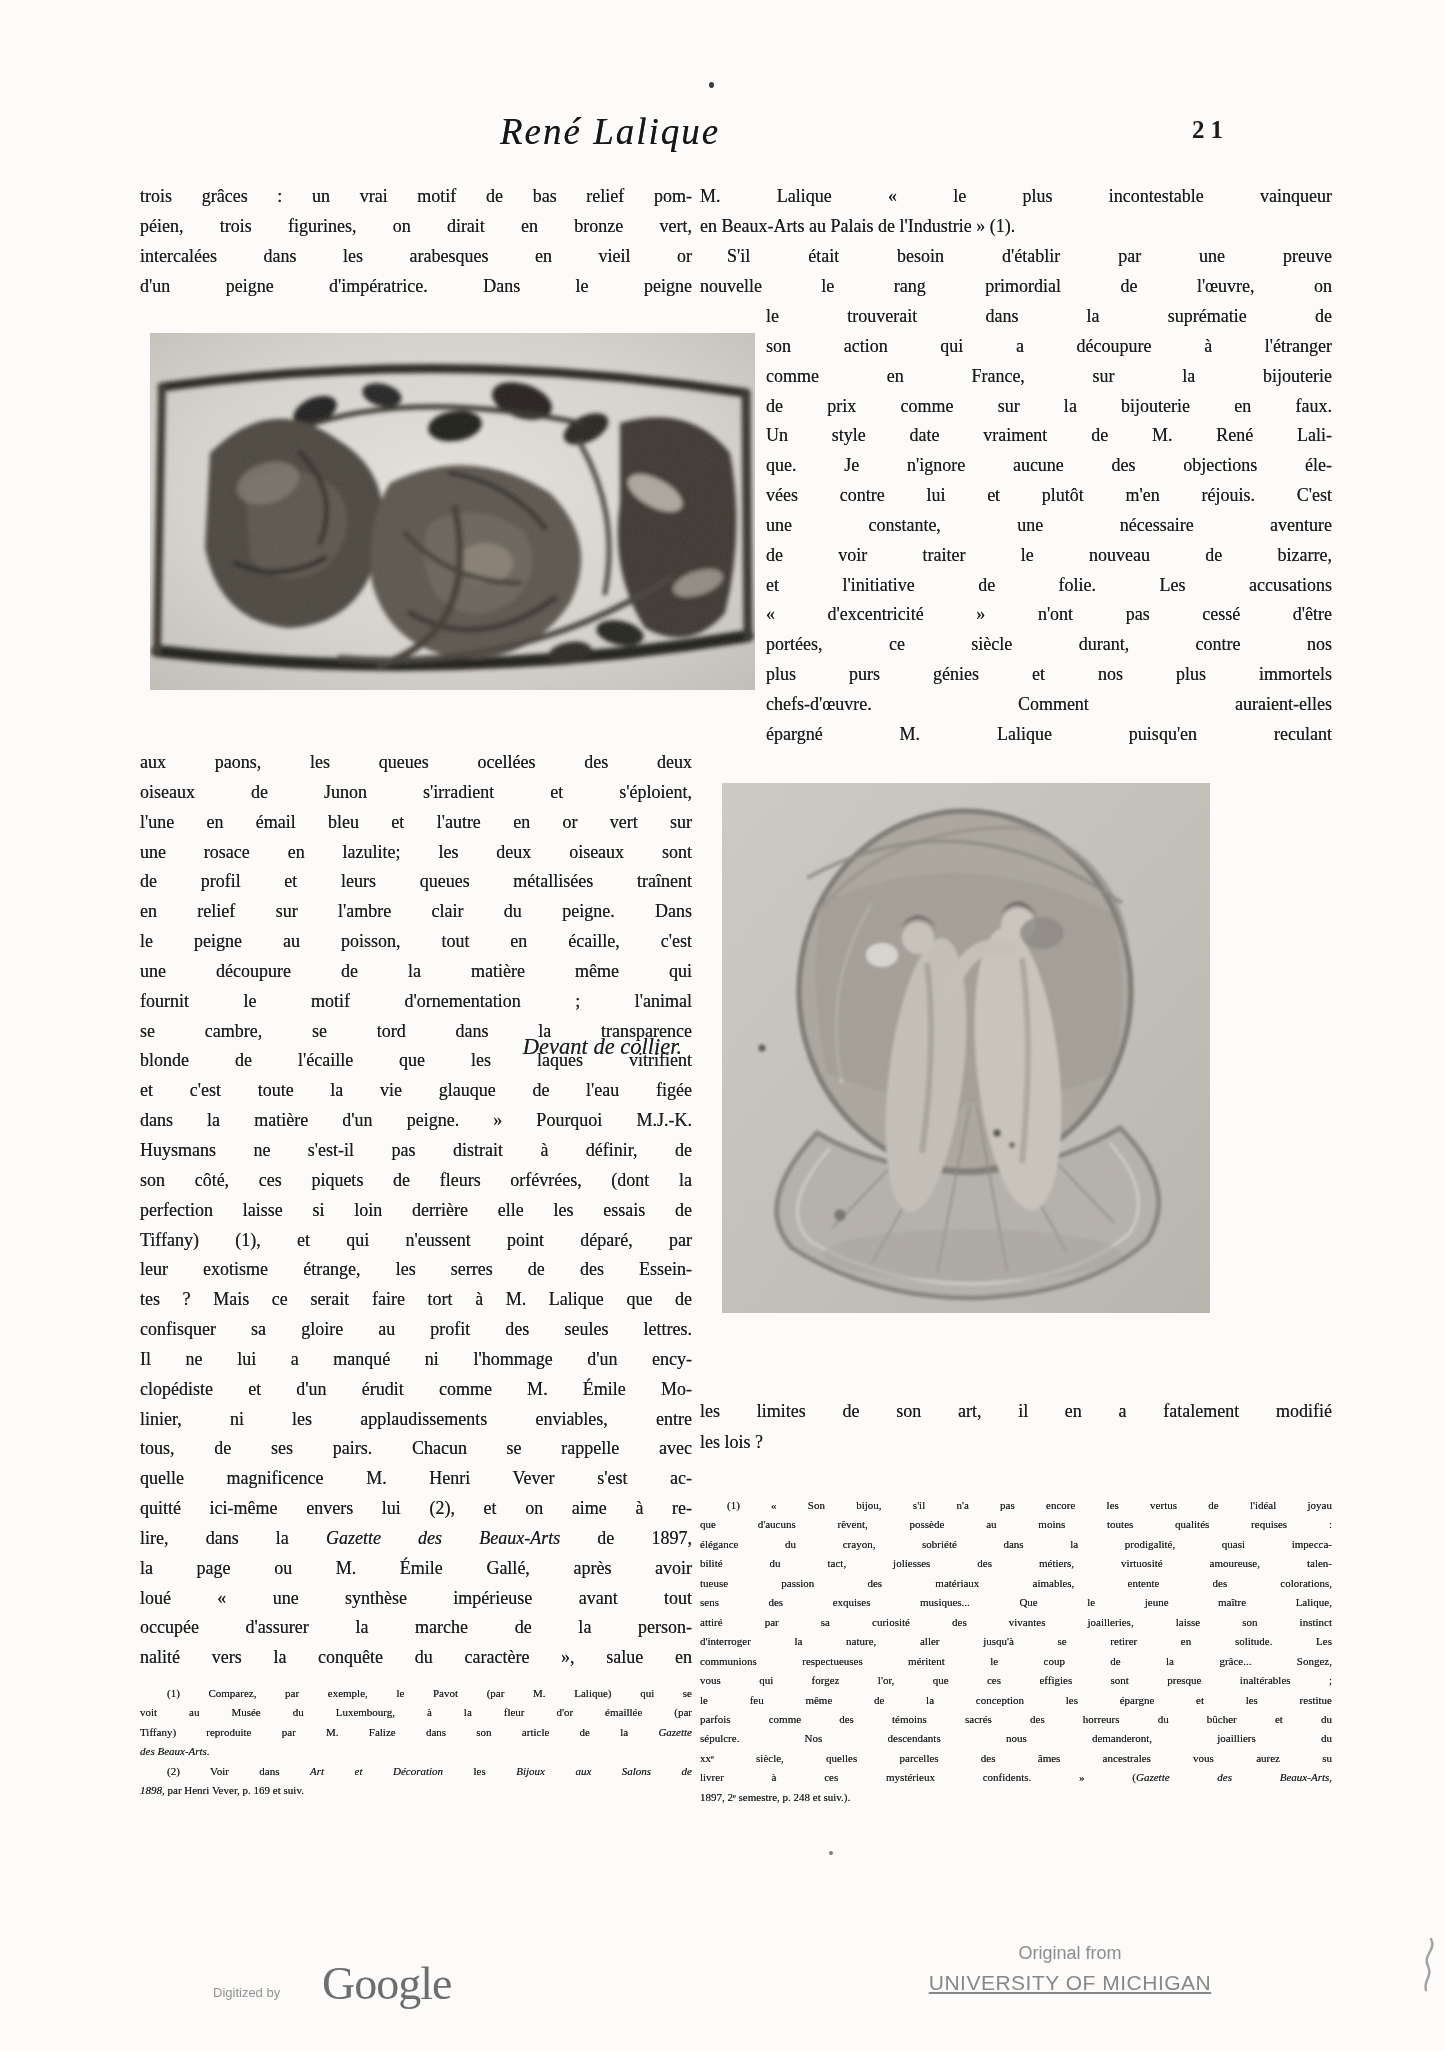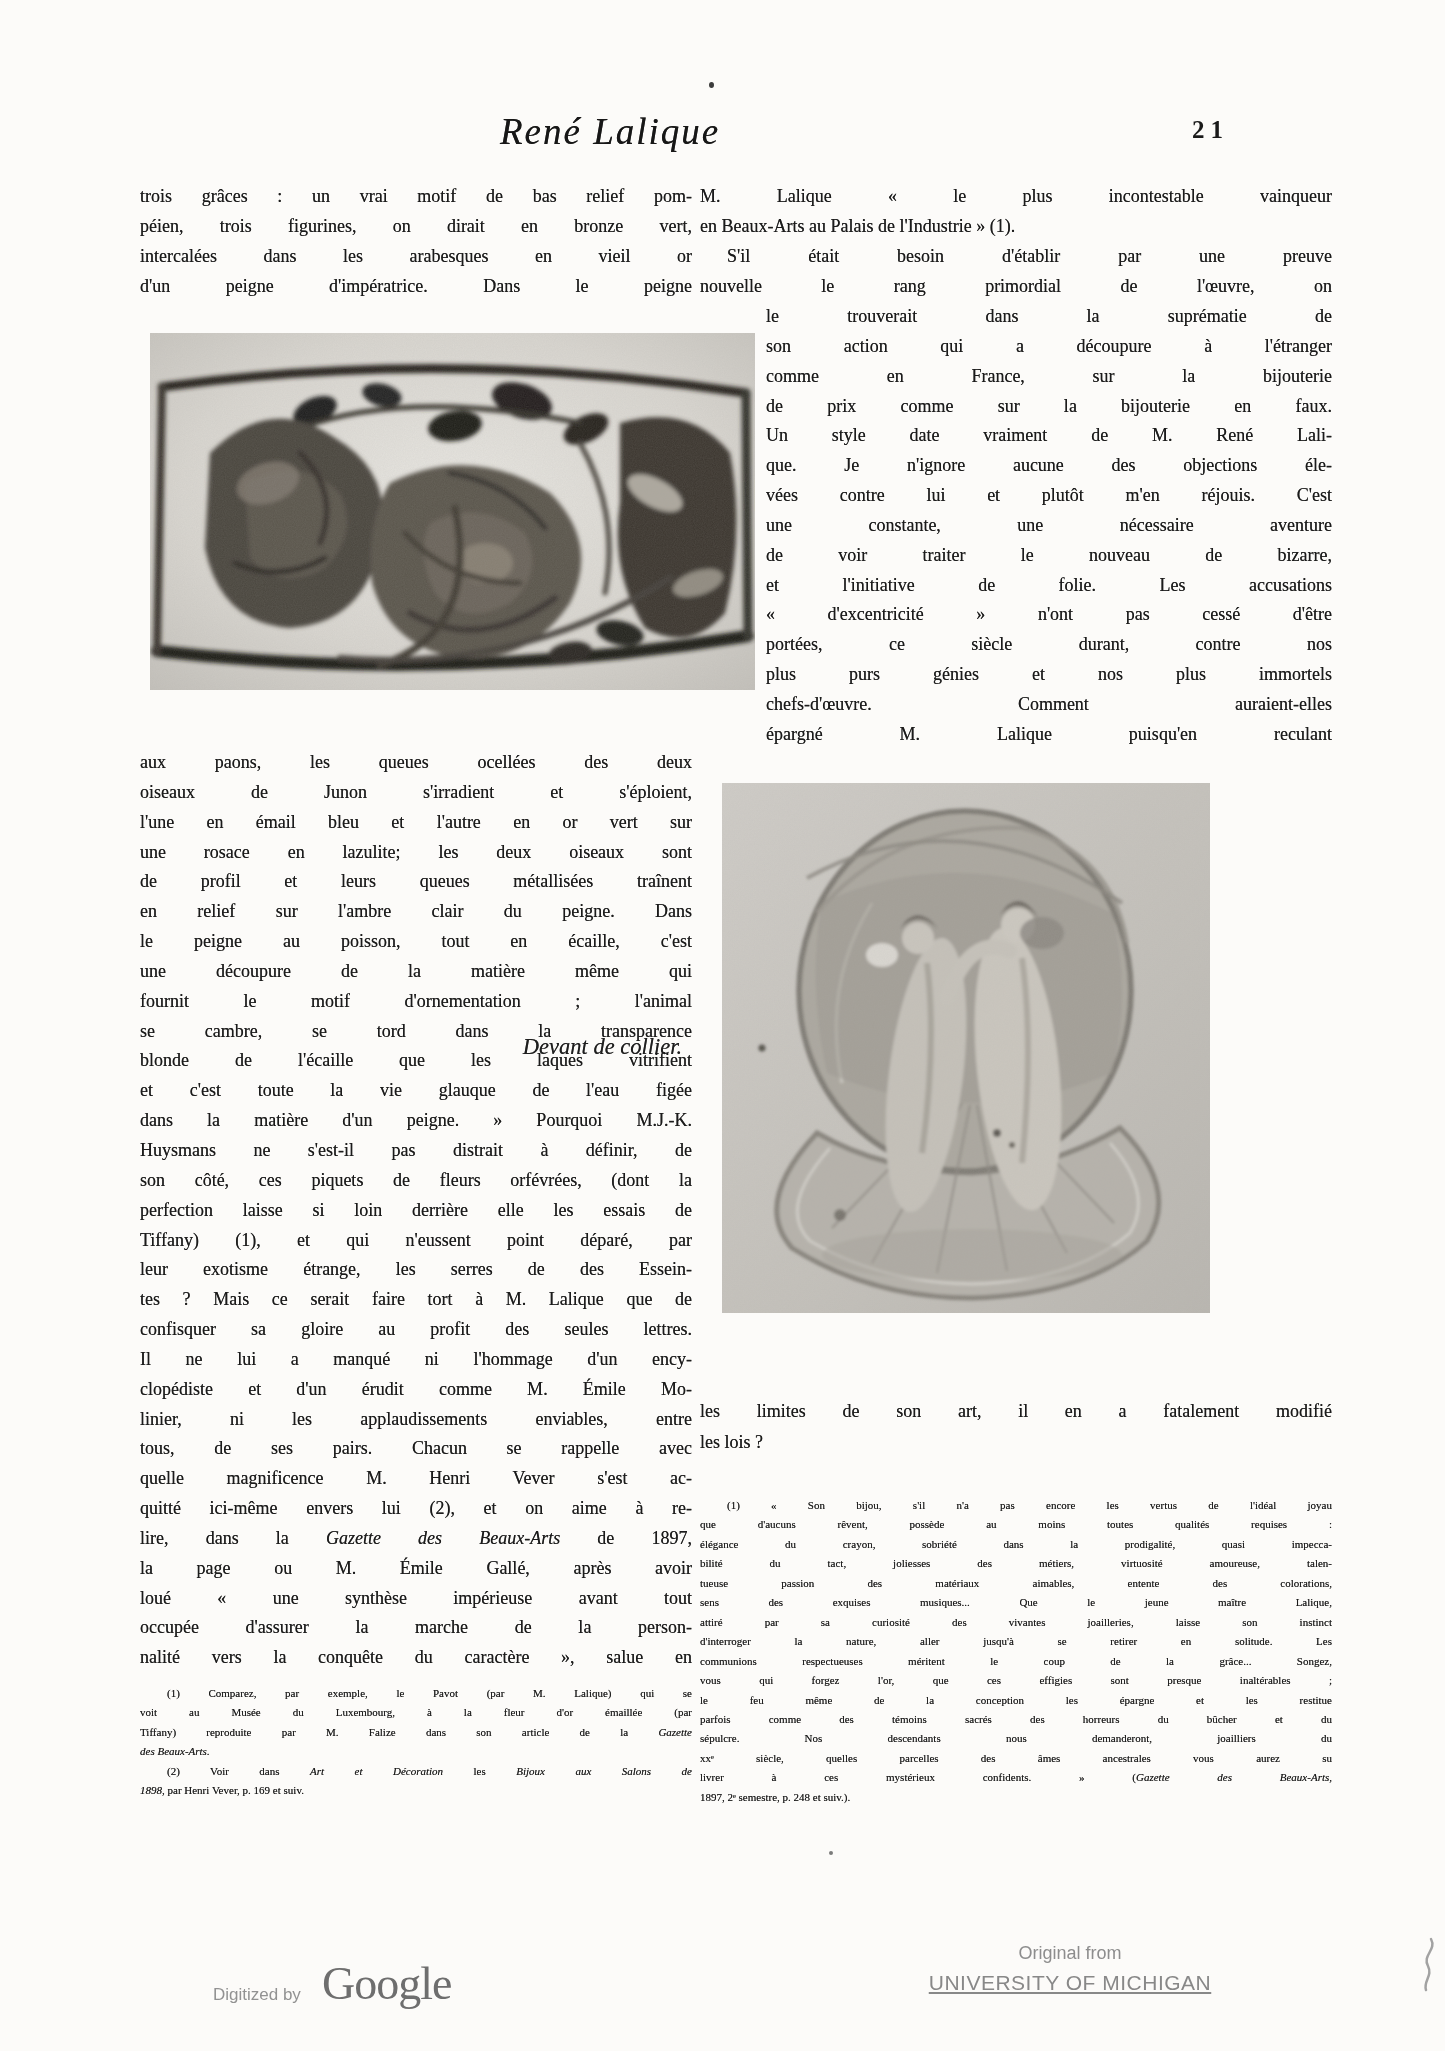--- a/index.html
+++ b/index.html
@@ -40,21 +40,21 @@
   .caption{
     position:absolute;text-align:center;font-style:italic;font-size:22.5px;
     color:#1e1e1e;text-shadow:0 0 .3px rgba(25,25,25,.7);
   }
   .caption1{left:150px;top:701px;width:605px;}
   
   .speck{left:709px;top:82px;width:5px;height:6px;background:#3c3c3c;border-radius:50%;}
   .dot2{left:829px;top:1851px;width:4px;height:4px;background:#7b7b7b;border-radius:50%;}
   
   .footer-sans{font-family:"Liberation Sans", sans-serif;color:#929292;}
-  .digitized{left:213px;top:1985px;font-size:17px;}
+  .digitized{left:213px;top:1985px;font-size:13px;}
   .google{
     left:322px;top:1957px;font-family:"Liberation Serif", serif;
     font-size:46px;color:#6e6e6e;letter-spacing:-1px;
   }
   .origfrom{left:905px;top:1943px;width:330px;text-align:center;font-size:18px;color:#8d8d8d;}
   .univ{left:905px;top:1971px;width:330px;text-align:center;font-size:21px;color:#888888;letter-spacing:.5px;text-decoration:underline;}
   .squiggle{left:1416px;top:1936px;}
   i{font-style:italic;margin-top:46px;}
 </style>
 </head>

